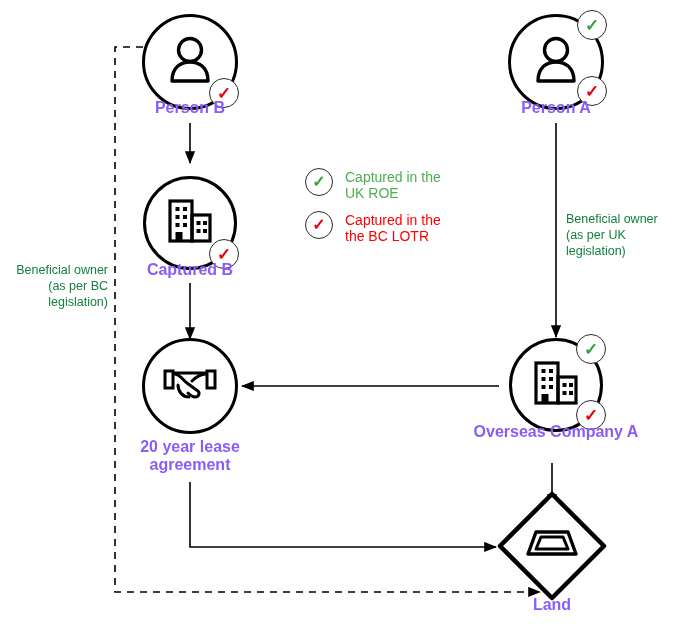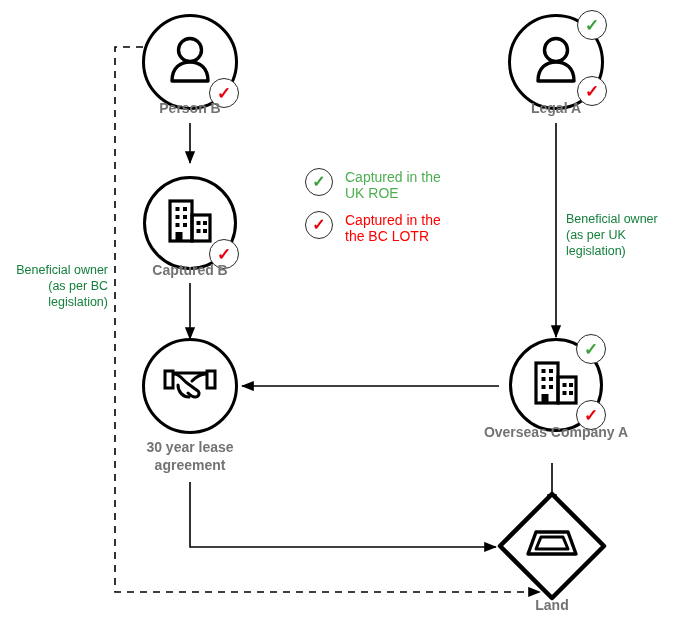--- a/index.html
+++ b/index.html
@@ -44,23 +44,23 @@
   .diamond-wrap {
     position: absolute;
     display: flex;
     align-items: center;
     justify-content: center;
   }
   .node-label {
     position: absolute;
     text-align: center;
     font-weight: bold;
-    font-size: 14px;
+    font-size: 16px;
     line-height: 18px;
-    color: #737373;
+    color: #8b5cf6;
     white-space: nowrap;
   }
   .node-label.two-line { white-space: normal; }
 
   
   .badge {
     position: absolute;
     width: 30px;
     height: 30px;
     border-radius: 50%;
@@ -180,21 +180,21 @@
           <path d="M6,46 C6,32 15,27 24,27 C33,27 42,32 42,46 Z" fill="none" stroke="#000" stroke-width="3.4" stroke-linejoin="round"></path>
         </svg>
       </span>
     </div>
     <div class="badge green" style="left:21px; top:-52px;">
       <span>✓</span>
     </div>
     <div class="badge red" style="left:21px; top:14px;">
       <span>✓</span>
     </div>
-    <div class="node-label" style="left:-80px; top:37px; width:160px;">Legal A</div>
+    <div class="node-label" style="left:-80px; top:37px; width:160px;">Person A</div>
   </div>
 
   <div class="node" style="left:190px; top:223px;">
     <div class="circle" style="left:-47px; top:-47px; width:94px; height:94px;">
       <span>
         <svg width="50" height="48" viewBox="0 0 50 48">
           <rect x="5" y="4" width="22" height="40" fill="none" stroke="#000" stroke-width="3.2"></rect>
           <rect x="27" y="18" width="18" height="26" fill="none" stroke="#000" stroke-width="3.2"></rect>
           <rect x="10.5" y="10" width="4" height="4" fill="#000"></rect>
           <rect x="18" y="10" width="4" height="4" fill="#000"></rect>
@@ -252,21 +252,21 @@
           <rect x="3" y="7" width="8" height="17" fill="none" stroke="#000" stroke-width="3"></rect>
           <rect x="45" y="7" width="8" height="17" fill="none" stroke="#000" stroke-width="3"></rect>
           <path d="M11,9 L45,9" stroke="#000" stroke-width="3" fill="none"></path>
           <path d="M12,10 C18,10 21,16 25,19 C29,22 33,25 36,27
                    C38,29 37,33 33,33 C31,33 28,31 26,29" fill="none" stroke="#000" stroke-width="3" stroke-linejoin="round" stroke-linecap="round"></path>
           <path d="M44,10 C38,10 33,14 30,17" fill="none" stroke="#000" stroke-width="3" stroke-linecap="round"></path>
           <path d="M16,21 C16,28 21,33 27,33" fill="none" stroke="#000" stroke-width="3" stroke-linecap="round"></path>
         </svg>
       </span>
     </div>
-    <div class="node-label two-line" style="left:-70px; top:52px; width:140px;">30 year lease agreement</div>
+    <div class="node-label two-line" style="left:-70px; top:52px; width:140px;">20 year lease agreement</div>
   </div>
 
   <div class="node" style="left:552px; top:546px;">
     <div class="diamond-wrap" style="left:-56px; top:-56px; width:112px; height:112px;">
       <svg width="112" height="112" viewBox="0 0 112 112">
         <polygon points="56,4 108,56 56,108 4,56" fill="#ffffff" stroke="#000000" stroke-width="4.5" stroke-linejoin="round"></polygon>
       </svg>
       <span style="position:absolute; left:30px; top:36px;">
         <svg width="52" height="38" viewBox="0 0 52 38">
           <polygon points="10,6 42,6 50,28 2,28" fill="none" stroke="#000" stroke-width="3.4" stroke-linejoin="round"></polygon>

